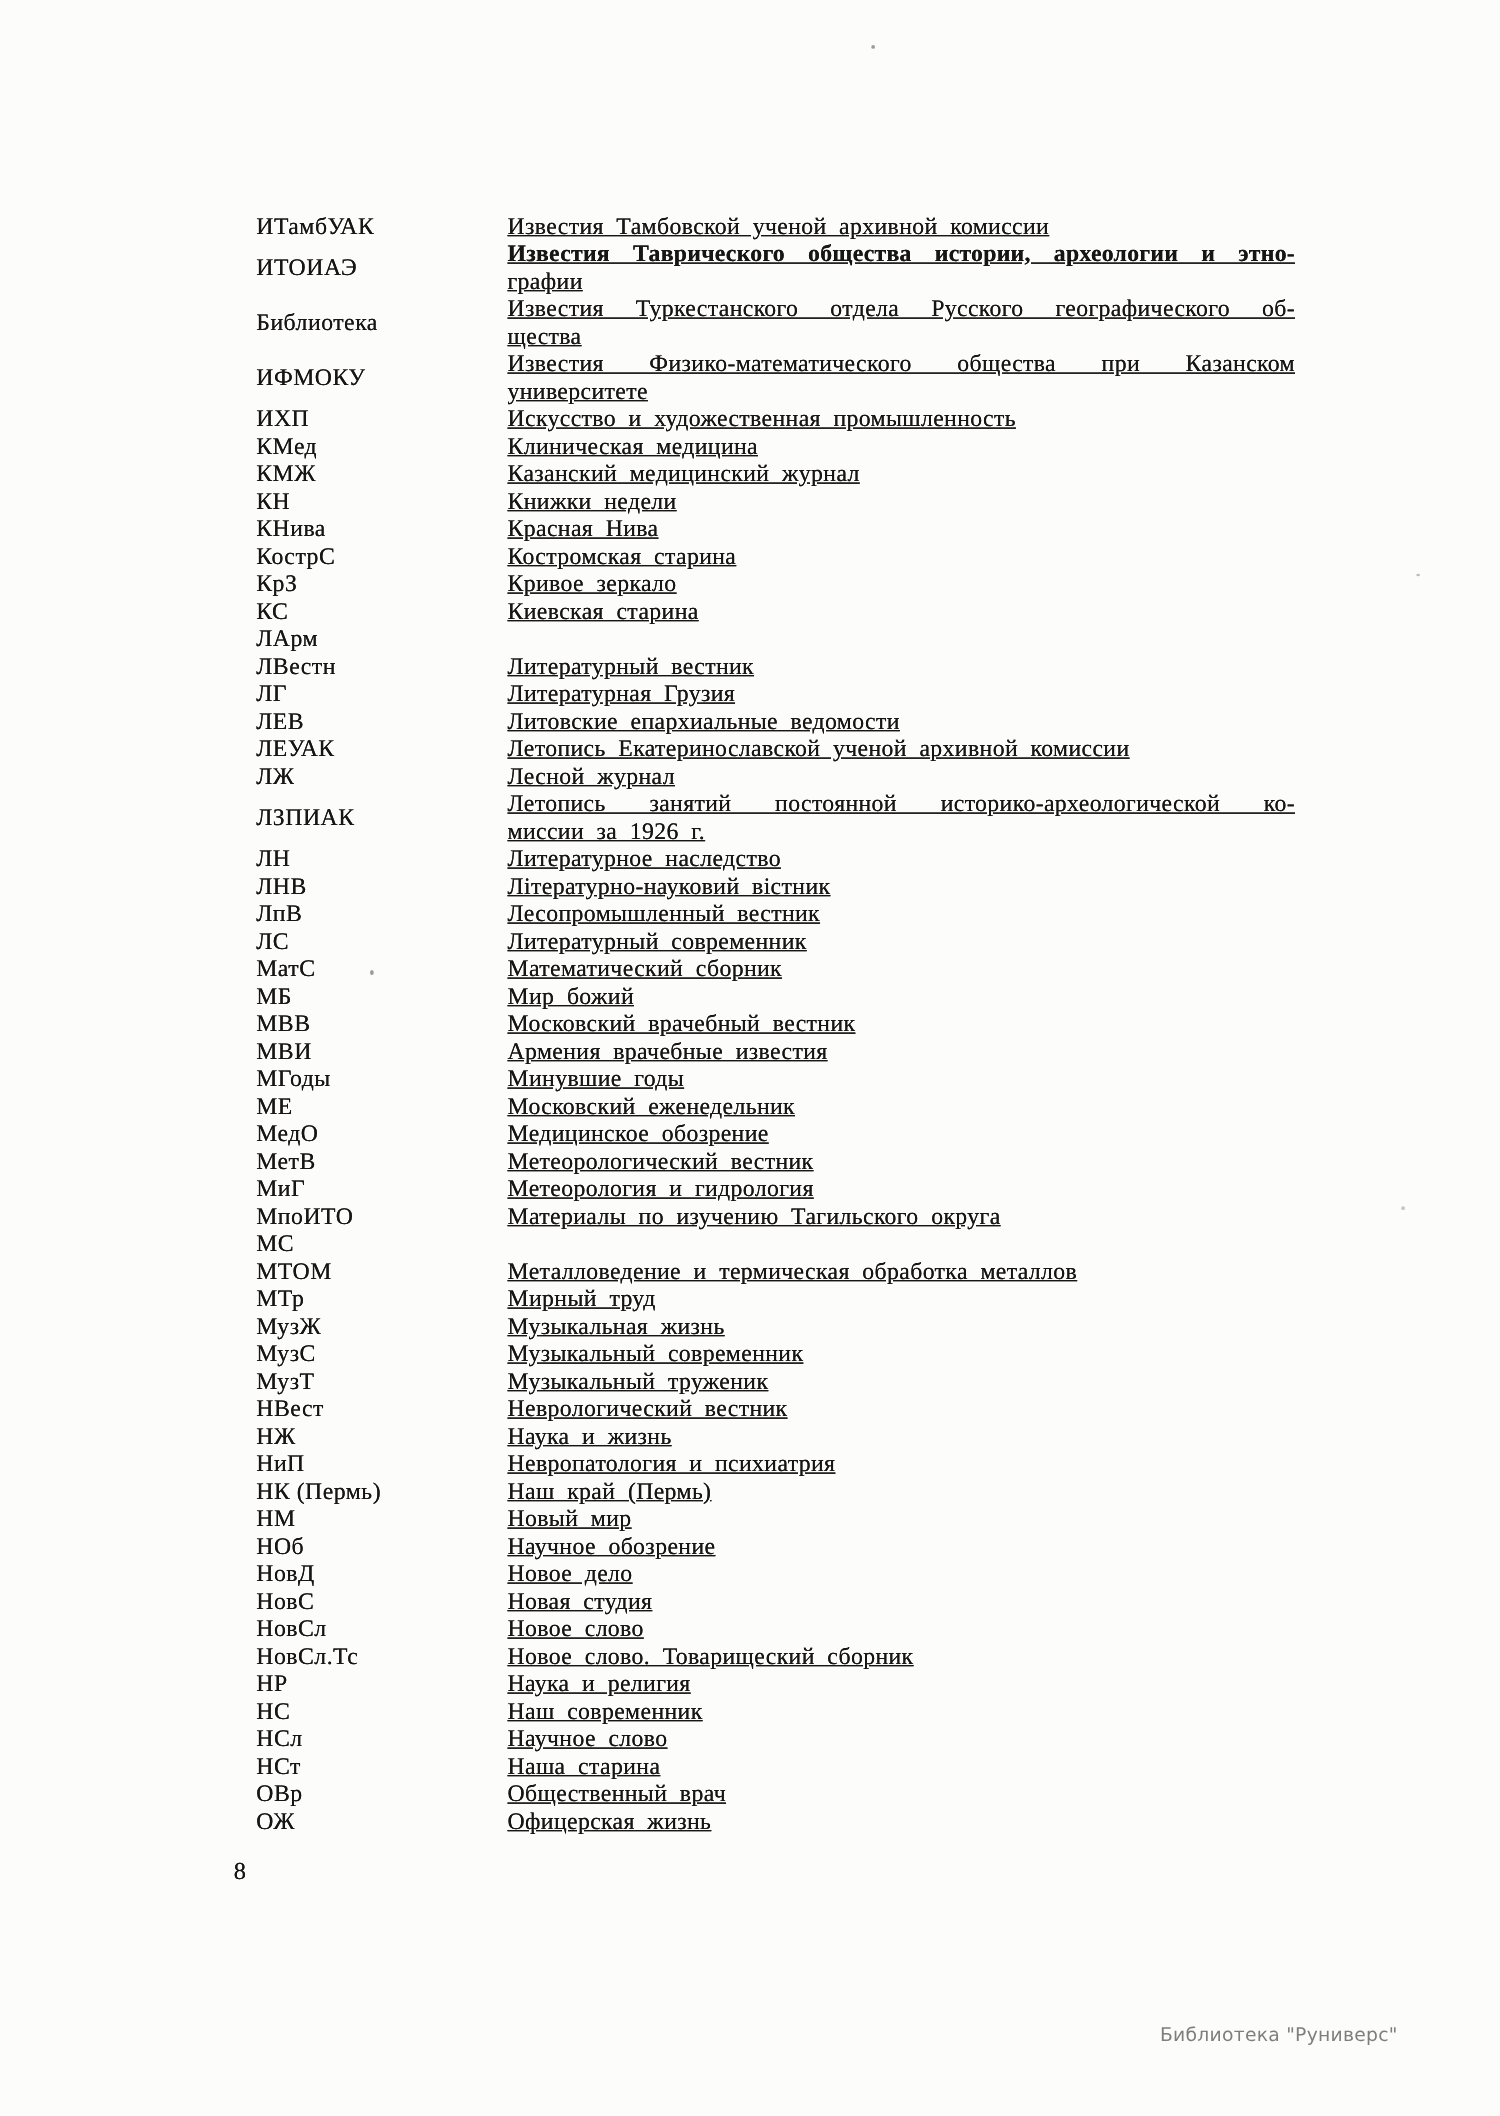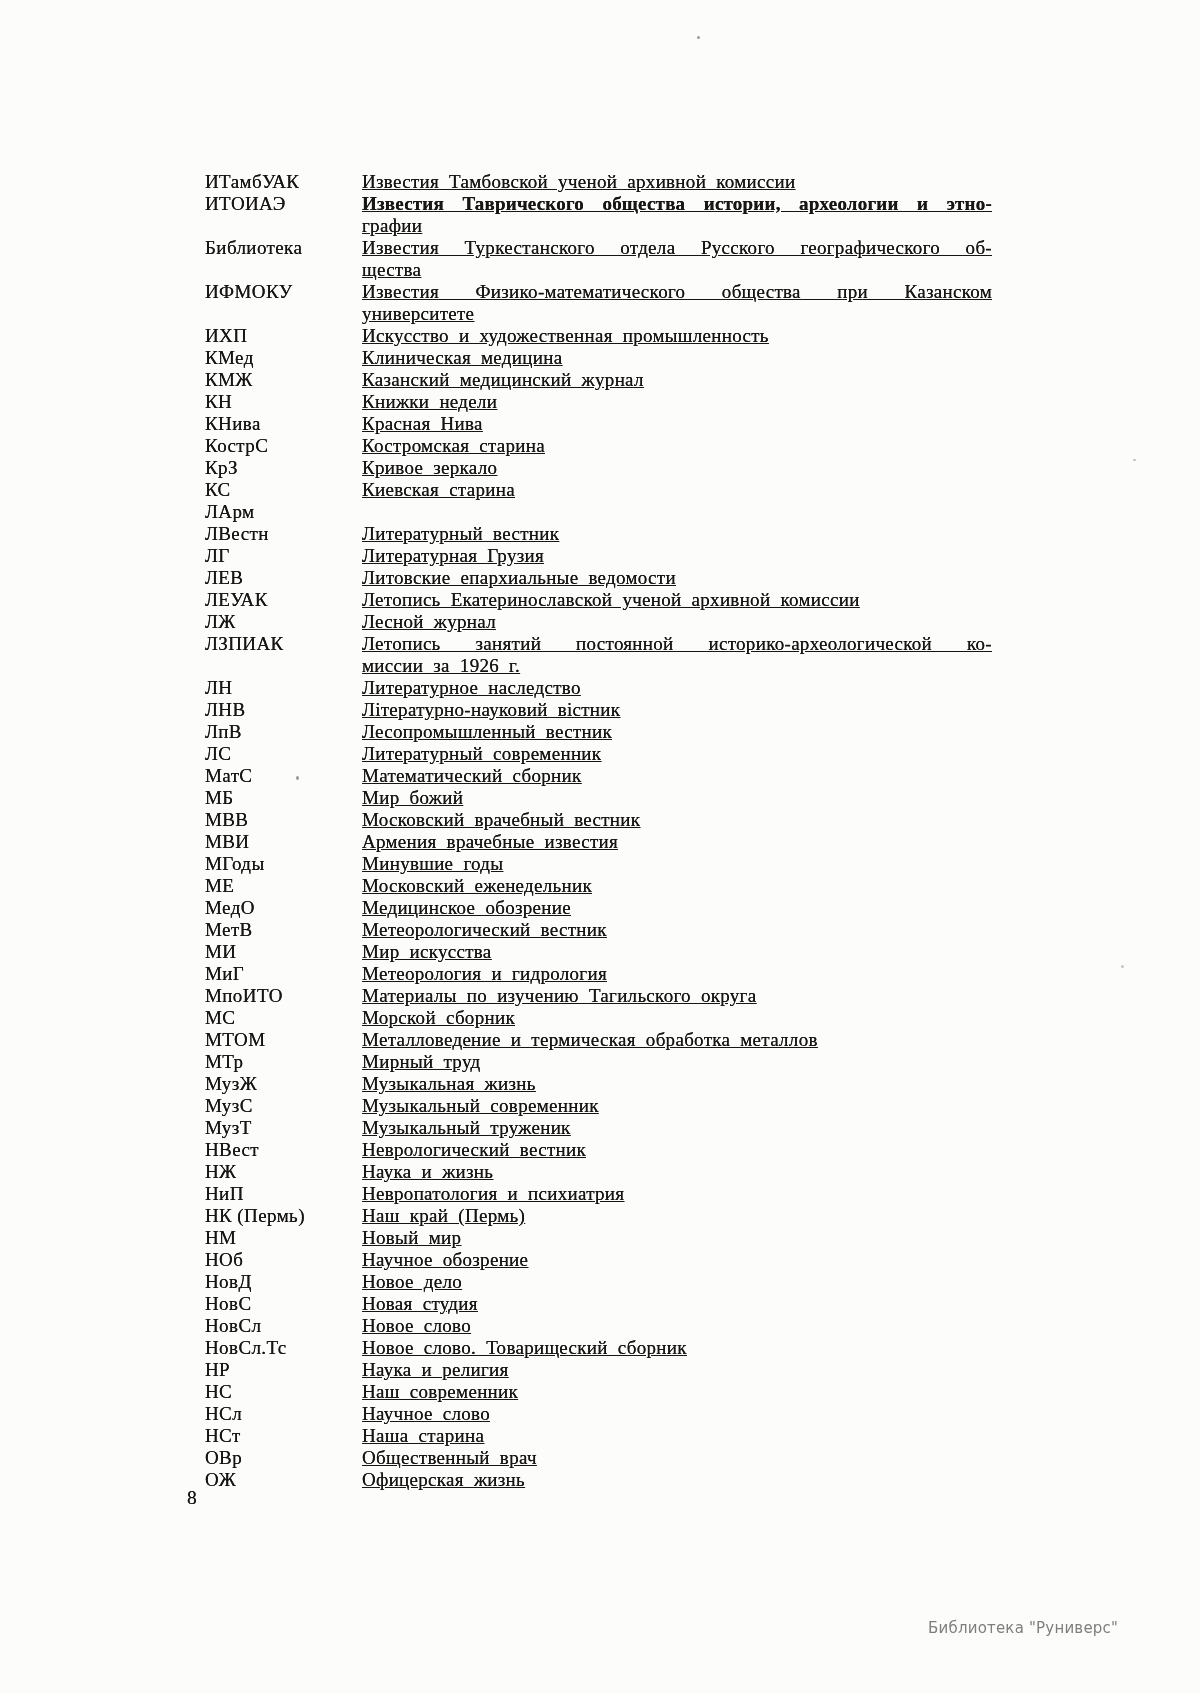--- a/index.html
+++ b/index.html
@@ -18,21 +18,22 @@
     color: #181614;
   }
   .abbr-list {
     position: absolute;
     left: 205px;
     top: 171px;
     width: 790px;
   }
   .entry {
     display: flex;
-    align-items: flex-start;
+    align-items: center;
+    gap: 44px;
   }
   .abbr {
     flex: 0 0 157px;
     width: 157px;
     font-size: 19px;
     line-height: 22px;
     white-space: nowrap;
     letter-spacing: 0.4px;
     text-shadow: 0 0 0.35px #1a1a1a;
   }
@@ -268,42 +269,33 @@
           <div class="line">Медицинское обозрение</div>
         </div>
       </div>
       <div class="entry">
         <span class="abbr">МетВ</span>
         <div class="desc">
           <div class="line">Метеорологический вестник</div>
         </div>
       </div>
       <div class="entry">
-        <span class="abbr">МИ</span>
-        <div class="desc">
-          <div class="line">Мир искусства</div>
-        </div>
-      </div>
-      <div class="entry">
         <span class="abbr">МиГ</span>
         <div class="desc">
           <div class="line">Метеорология и гидрология</div>
         </div>
       </div>
       <div class="entry">
         <span class="abbr">МпоИТО</span>
         <div class="desc">
           <div class="line">Материалы по изучению Тагильского округа</div>
         </div>
       </div>
       <div class="entry">
         <span class="abbr">МС</span>
-        <div class="desc">
-          <div class="line">Морской сборник</div>
-        </div>
       </div>
       <div class="entry">
         <span class="abbr">МТОМ</span>
         <div class="desc">
           <div class="line">Металловедение и термическая обработка металлов</div>
         </div>
       </div>
       <div class="entry">
         <span class="abbr">МТр</span>
         <div class="desc">

